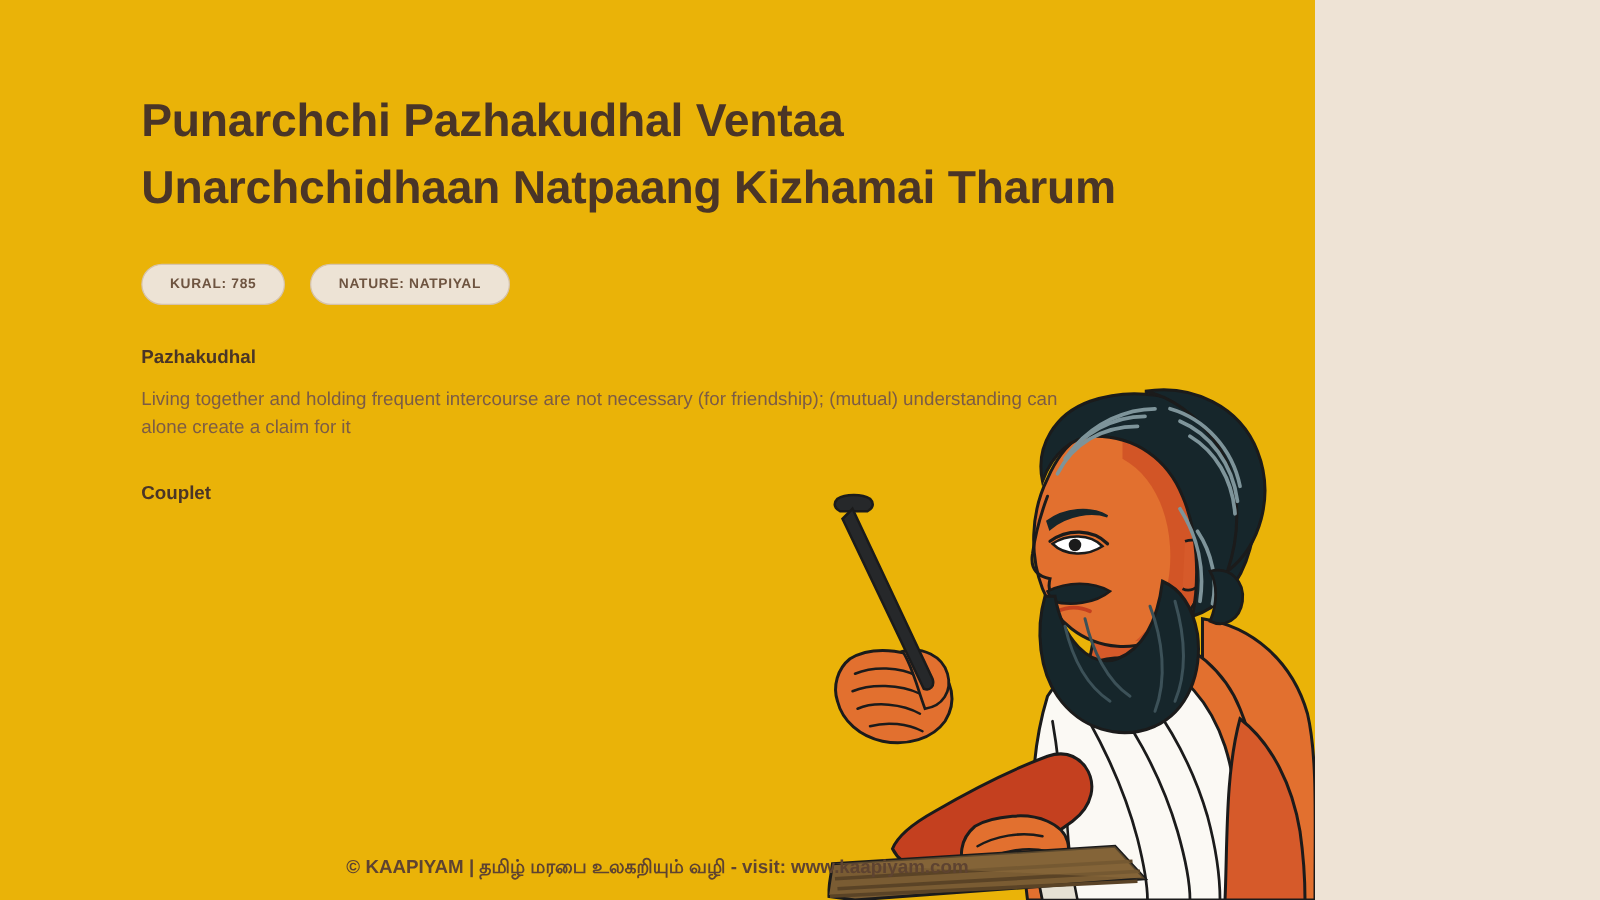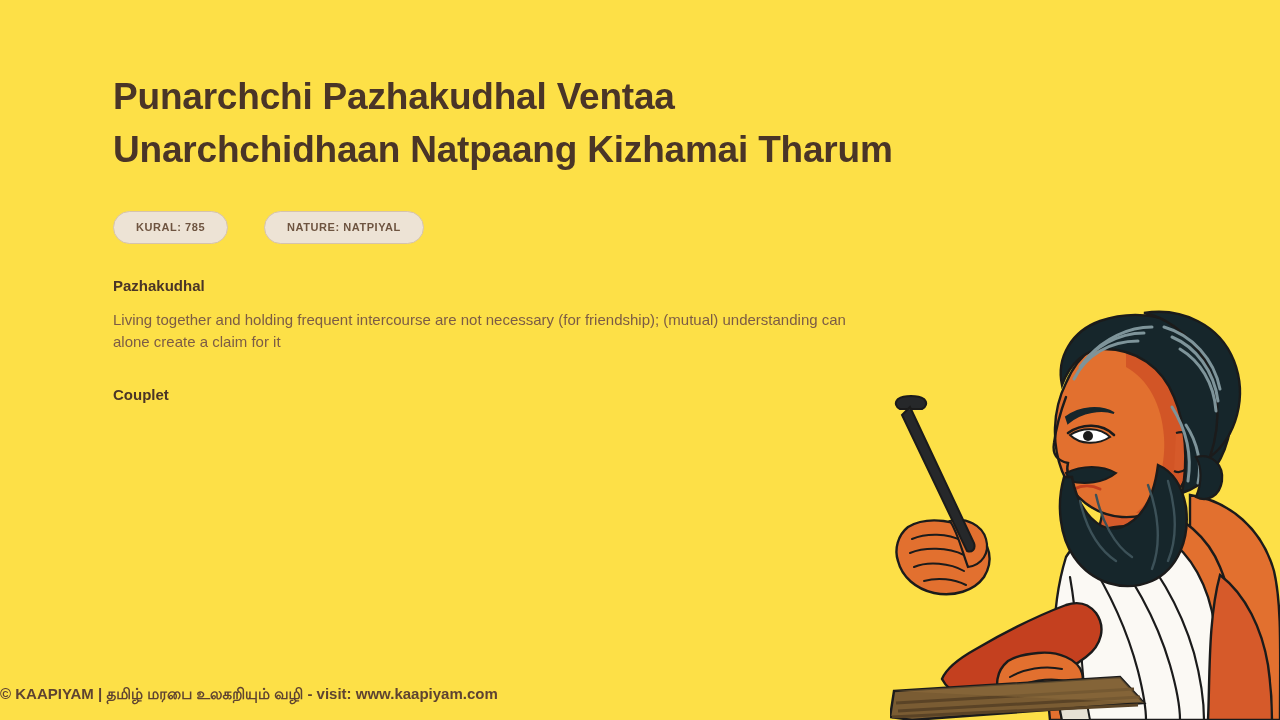--- a/index.html
+++ b/index.html
@@ -11,23 +11,23 @@
   }
 
   body {
     background: #EEE3D5;
     font-family: "Liberation Sans", sans-serif;
     position: relative;
   }
 
   #stage {
     position: relative;
-    width: 1280px;
+    width: 1052px;
     height: 720px;
-    background: #fde047;
+    background: #eab308;
     overflow: hidden;
   }
 
   
   #illustration {
     position: absolute;
     right: 0;
     bottom: 0;
     width: 390px;
     height: 415px;
@@ -49,21 +49,21 @@
     line-height: 53px;
     font-weight: 700;
     color: #4A3527;
     letter-spacing: -0.2px;
     max-width: 850px;
   }
 
   #badge-row {
     display: flex;
     flex-wrap: wrap;
-    gap: 36px;
+    gap: 20px;
     margin-top: 35px;
   }
 
   .badge {
     border: 1px solid #D6C3AC;
     background: #EDE3D5;
     border-radius: 999px;
     padding: 9px 22px;
     font-size: 11px;
     font-weight: 700;
@@ -91,20 +91,21 @@
     color: #7C5C45;
     max-width: 735px;
   }
 
   
   #footer {
     position: absolute;
     left: 0;
     right: 0;
     bottom: 16px;
+    text-align: center;
     font-size: 15px;
     font-weight: 700;
     color: #5E4331;
     z-index: 6;
     line-height: 20px;
   }
 </style>
 </head>
 <body>
 

